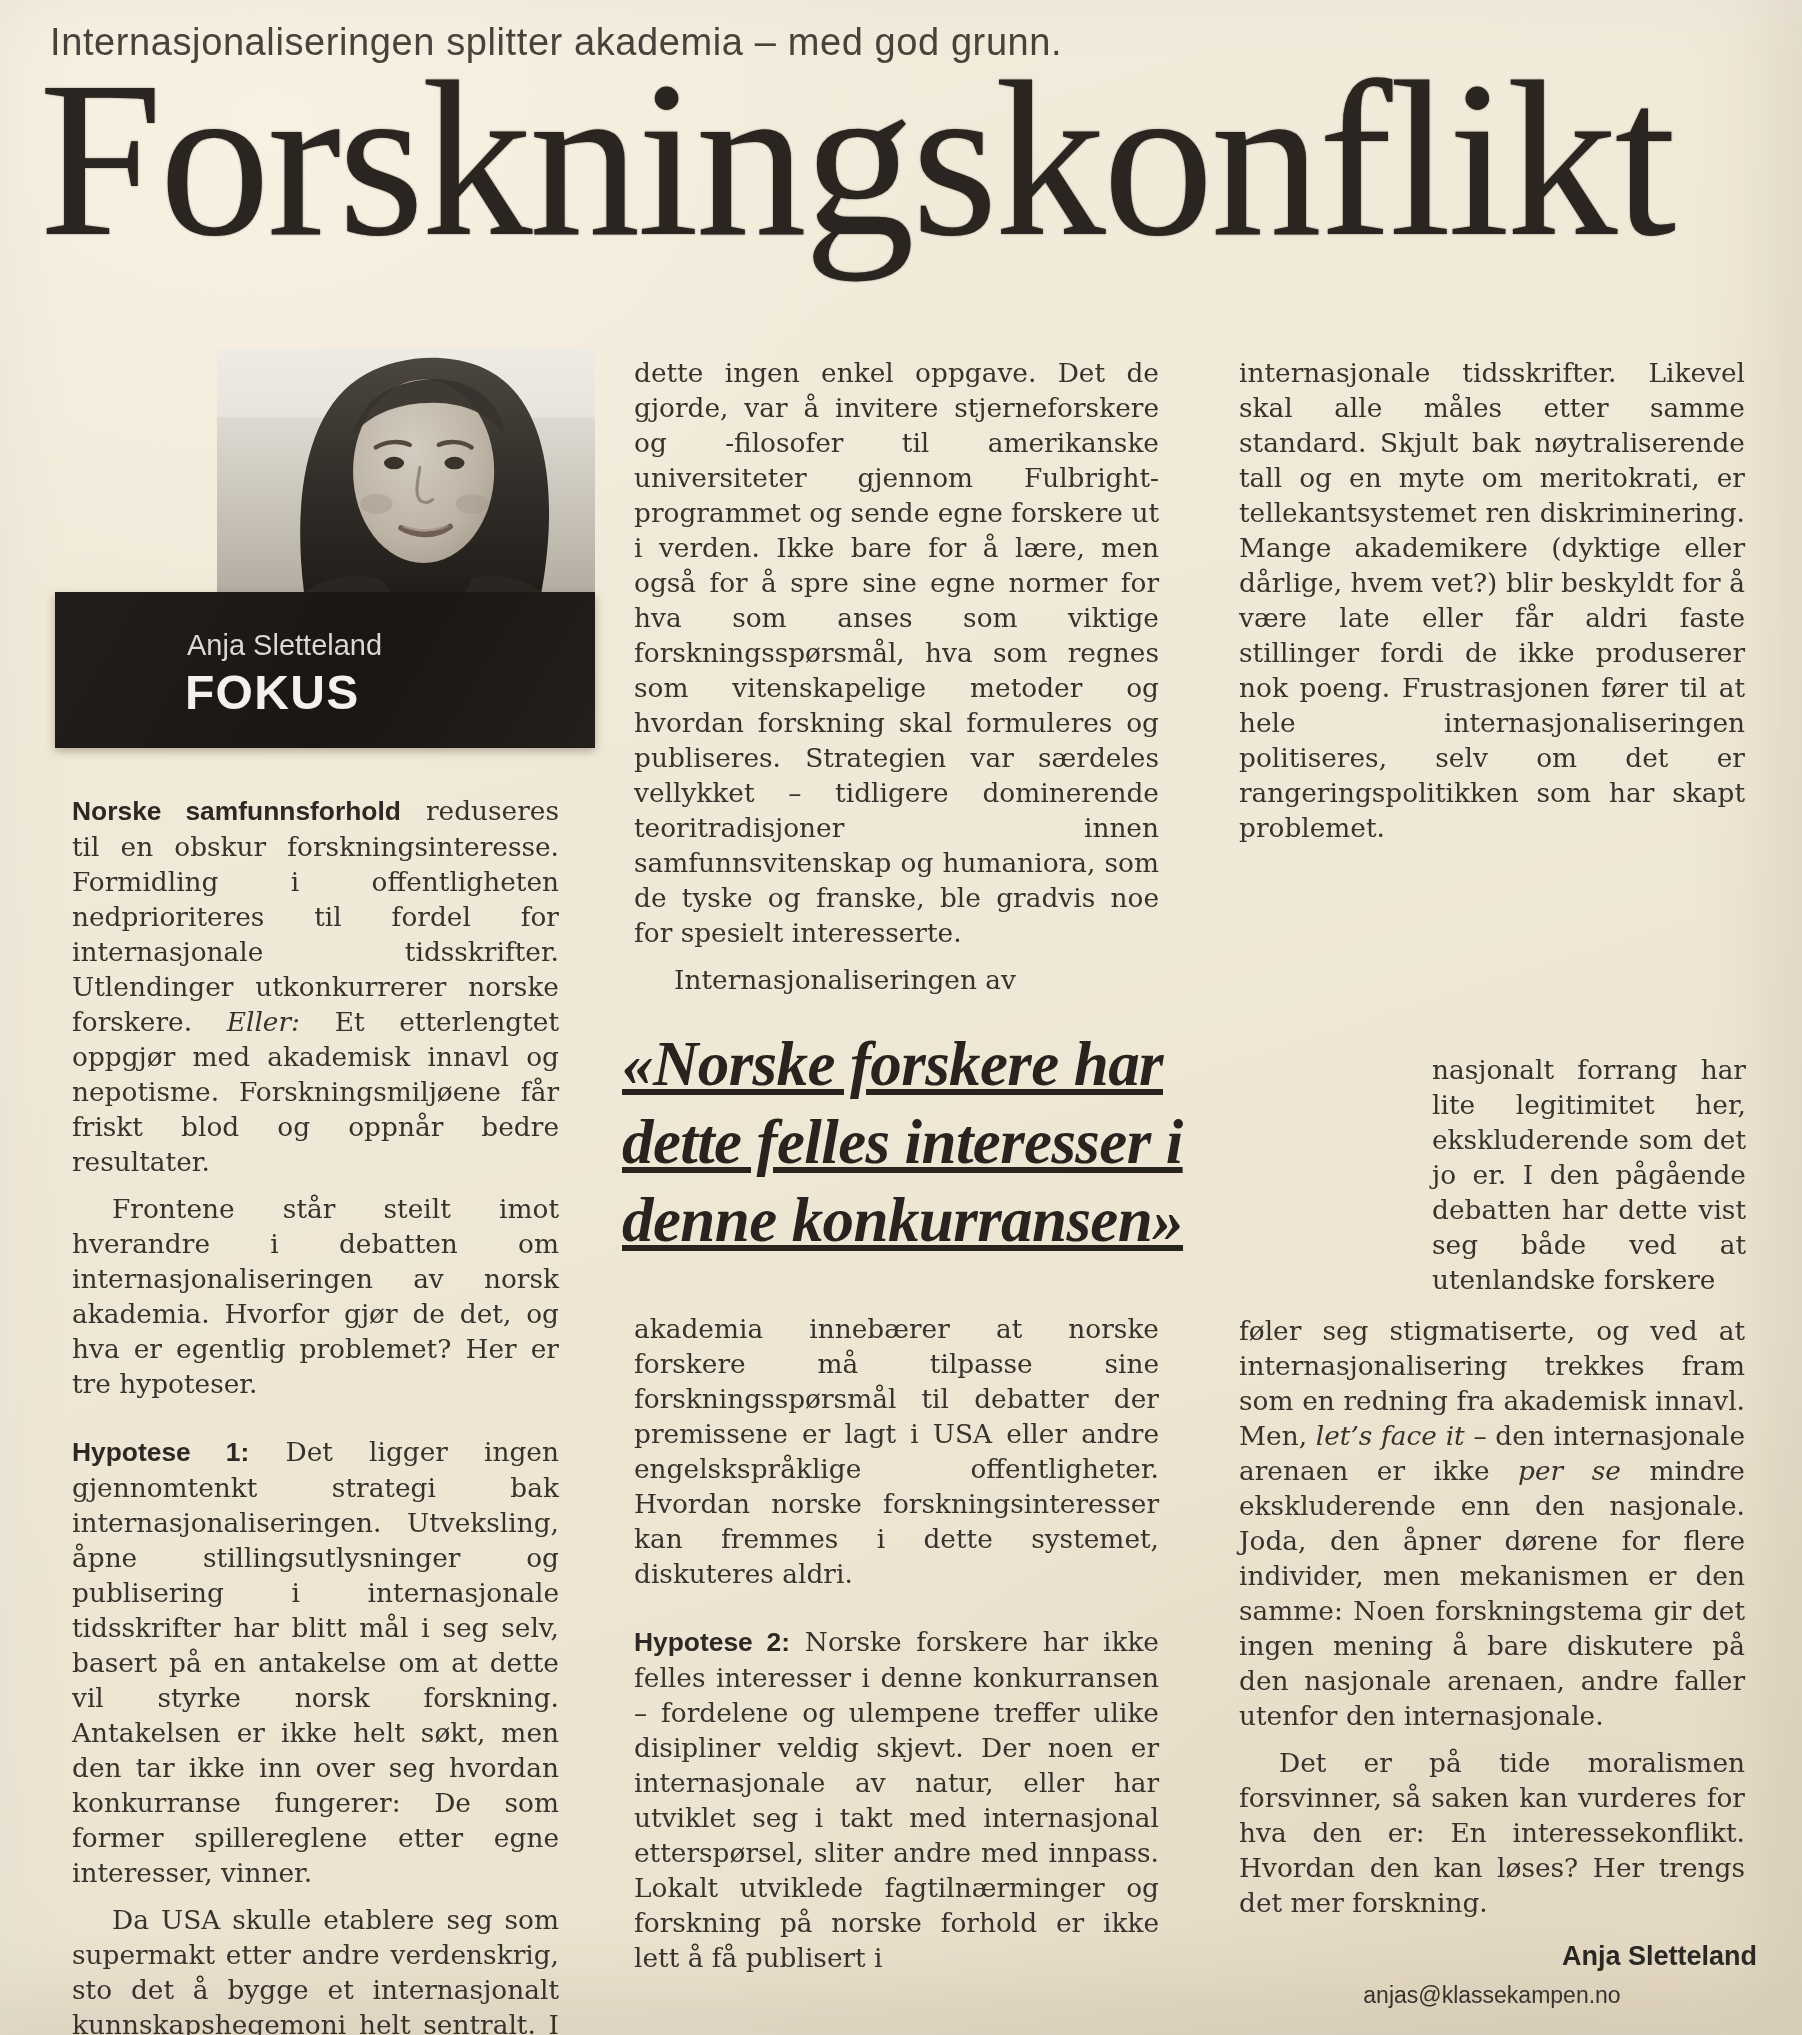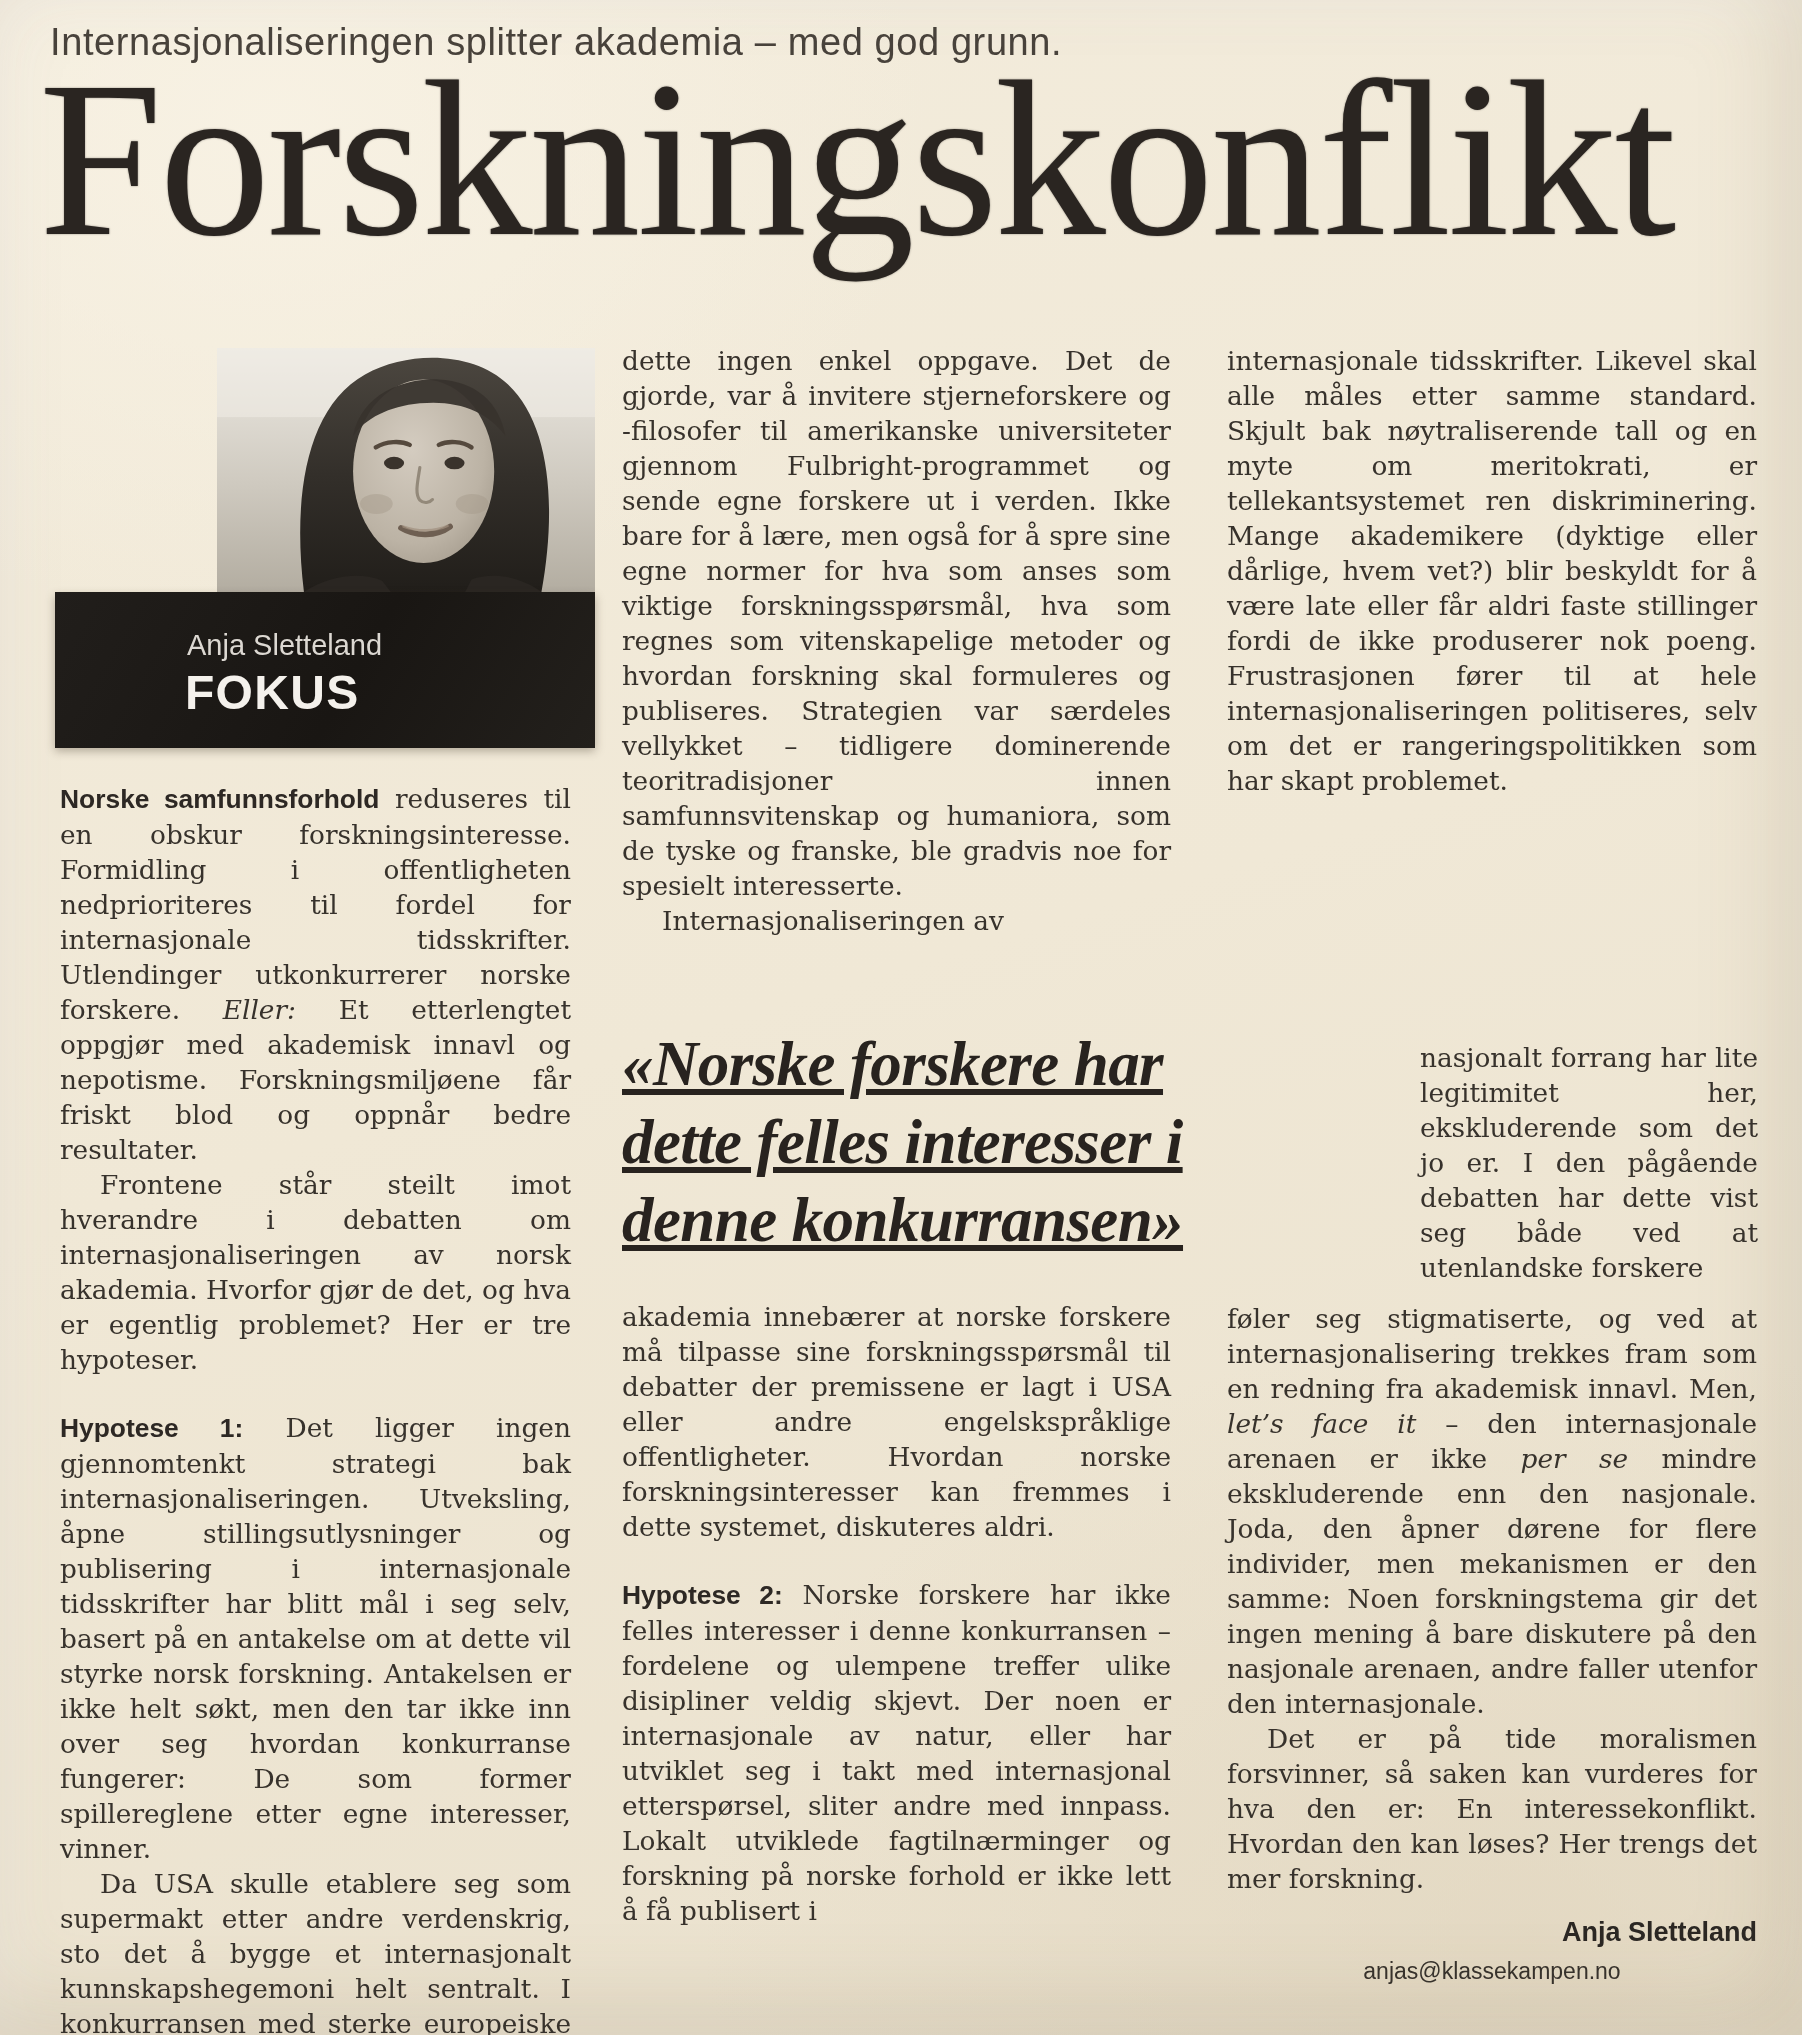--- a/index.html
+++ b/index.html
@@ -40,21 +40,21 @@
   }
   .col{position:absolute;}
   .col-left{left:60px;top:781px;width:511px;}
   .col-mid-upper{left:622px;top:343px;width:549px;}
   .col-mid-lower{left:622px;top:1299px;width:549px;}
   .col-right-upper{left:1227px;top:343px;width:530px;}
   .col-right-hypo{left:1227px;top:874px;width:530px;}
   .col-right-narrow{left:1420px;top:1040px;width:338px;}
   .col-right-lower{left:1227px;top:1301px;width:530px;}
   .para{
-    margin:0;text-align:justify;hyphens:auto;
+    margin:12px;text-align:justify;hyphens:auto;
     font-size:26.4px;line-height:35px;color:#37322c;
   }
   .indent{text-indent:40px;}
   .gap{margin-top:33px;}
   .lead{font-family:"Liberation Sans",sans-serif;font-weight:bold;color:#2d2824;}
   .para em{font-style:italic;}
   .pullquote{position:absolute;left:622px;top:1025px;width:762px;}
   .quote-line{
     font-family:"Liberation Serif",serif;font-style:italic;font-weight:bold;
     font-size:63px;line-height:78px;letter-spacing:-0.6px;color:#28231f;

